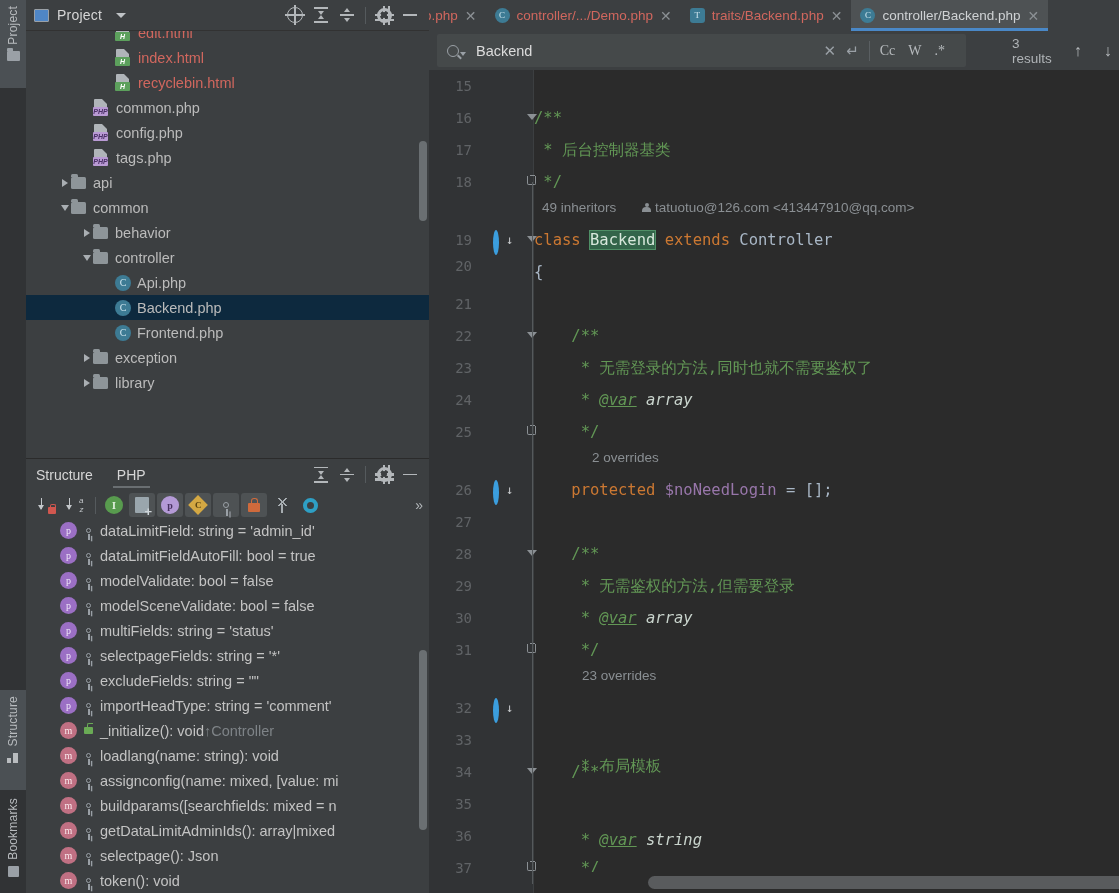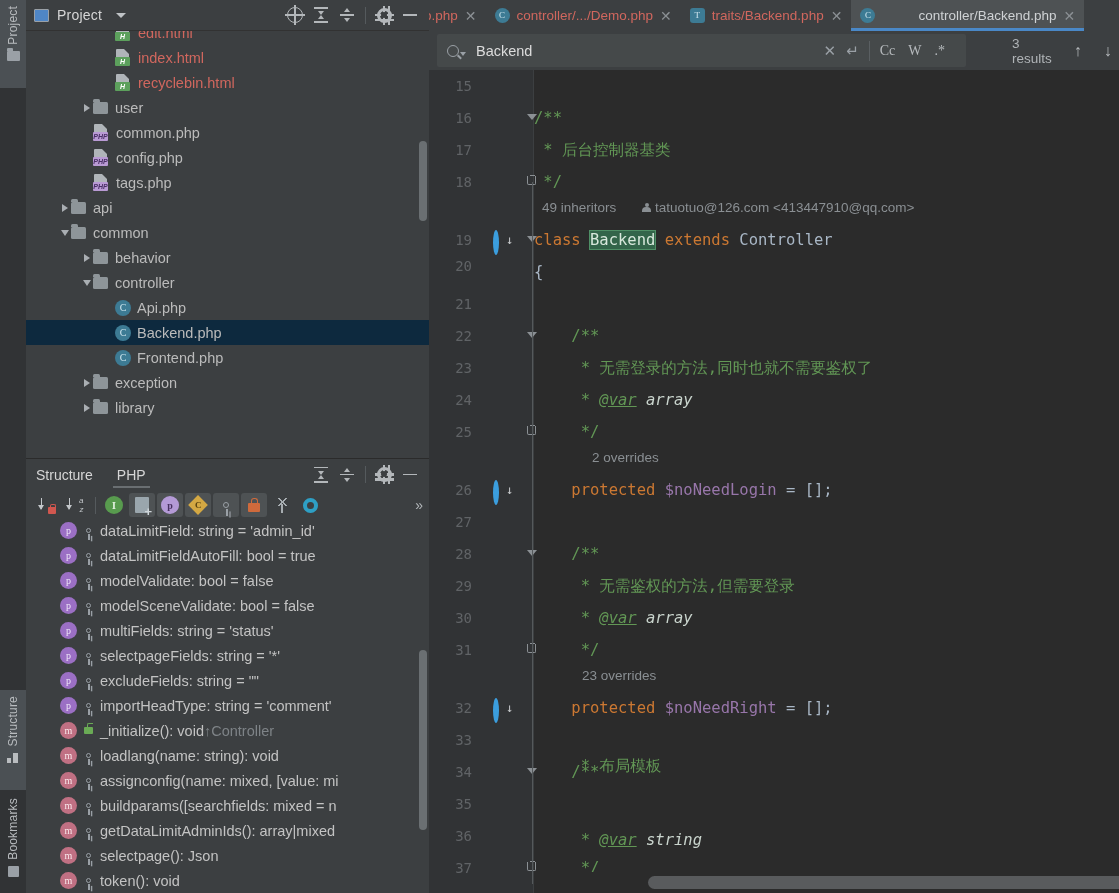--- a/index.html
+++ b/index.html
@@ -217,21 +217,21 @@
     height:31px; background:#3c3f41; display:flex; align-items:stretch;
     overflow:hidden; flex:0 0 31px;
   }
   .etab {
     display:flex;align-items:center;gap:7px;padding:0 9px;
     font-size:13.5px; position:relative; white-space:nowrap;
   }
   .etab.active { background:#4e5254; }
   .etab.active:after{content:'';position:absolute;left:0;right:0;bottom:0;height:3px;background:#4a88c7;}
   .etab .tname{color:#d1675e;}
-  .etab.active .tname{color:#cfd2d4;margin-left:36px;}
+  .etab.active .tname{color:#cfd2d4;}
   .etab .tname.plain { color:#cfd2d4; }
   .etab .xclose{color:#8b9094;font-size:14px;line-height:14px;}
   .tab-c{width:15px;height:15px;border-radius:50%;background:#3d7b94;color:#d4e9f2;font-size:9px;line-height:15px;text-align:center;flex:0 0 15px;font-family:"Liberation Serif",serif;}
   .tab-t{width:15px;height:15px;border-radius:3px;background:#3d7b94;color:#d4e9f2;font-size:9px;line-height:15px;text-align:center;flex:0 0 15px;font-family:"Liberation Serif",serif;}
 
   #findbar {
     height:39px; background:#3c3f41; display:flex;align-items:center;
     flex:0 0 39px; padding-left:8px;
   }
   #find-field {
@@ -363,28 +363,20 @@
           <span class="tx-html">index.html</span>
         </div>
         <div class="tree-row">
           <span style="width: 76px; flex: 0 0 76px;"></span>
           <span class="arrow"></span>
           <span class="file-ico">
             <i class="doc-base"></i>
             <i class="badge html">H</i>
           </span>
           <span class="tx-html">recyclebin.html</span>
-        </div>
-        <div class="tree-row">
-          <span style="width: 54px; flex: 0 0 54px;"></span>
-          <span class="arrow">
-            <i class="arrow-r"></i>
-          </span>
-          <span class="folder-ico"></span>
-          <span class="tx-php">user</span>
         </div>
         <div class="tree-row">
           <span style="width: 54px; flex: 0 0 54px;"></span>
           <span class="arrow"></span>
           <span class="file-ico">
             <i class="doc-base"></i>
             <i class="badge php">PHP</i>
           </span>
           <span class="tx-php">common.php</span>
         </div>
@@ -760,21 +752,20 @@
         <div class="cl" style="top: 314px;"><span class="cm">     * </span><span class="cmtag">@var</span><span class="pl"> </span><span class="cmitalic">array</span></div>
         <div class="cl" style="top: 346px;"><span class="cm">     */</span></div>
         <div class="hint" style="top: 375px; padding-left: 10px;"><span style="margin-left:48px">2 overrides</span></div>
         <div class="cl" style="top: 404px;"><span class="pl">    </span><span class="kw">protected</span><span class="pl"> </span><span class="var">$noNeedLogin</span><span class="pl"> = [];</span></div>
         <div class="cl" style="top: 436px;"></div>
         <div class="cl" style="top: 468px;"><span class="cm">    /**</span></div>
         <div class="cl" style="top: 500px;"><span class="cm">     * 无需鉴权的方法,但需要登录</span></div>
         <div class="cl" style="top: 532px;"><span class="cm">     * </span><span class="cmtag">@var</span><span class="pl"> </span><span class="cmitalic">array</span></div>
         <div class="cl" style="top: 564px;"><span class="cm">     */</span></div>
         <div class="hint" style="top: 593px;"><span style="margin-left:48px">23 overrides</span></div>
-        <div class="cl" style="top: 622px;"><span class="pl">    </span><span class="kw">protected</span><span class="pl"> </span><span class="var">$noNeedRight</span><span class="pl"> = [];</span></div>
         <div class="cl" style="top: 654px;"></div>
         <div class="cl" style="top: 686px;"><span class="cm">    /**</span></div>
         <div class="cl" style="top: 680px;"><span class="cm">     * 布局模板</span></div>
         <div class="cl" style="top: 754px;"><span class="cm">     * </span><span class="cmtag">@var</span><span class="pl"> </span><span class="cmitalic">string</span></div>
         <div class="cl" style="top: 782px;"><span class="cm">     */</span></div>
       </div>
     <div id="hscroll-track">
       <div id="hscroll-thumb"></div>
     </div>
   </div>

